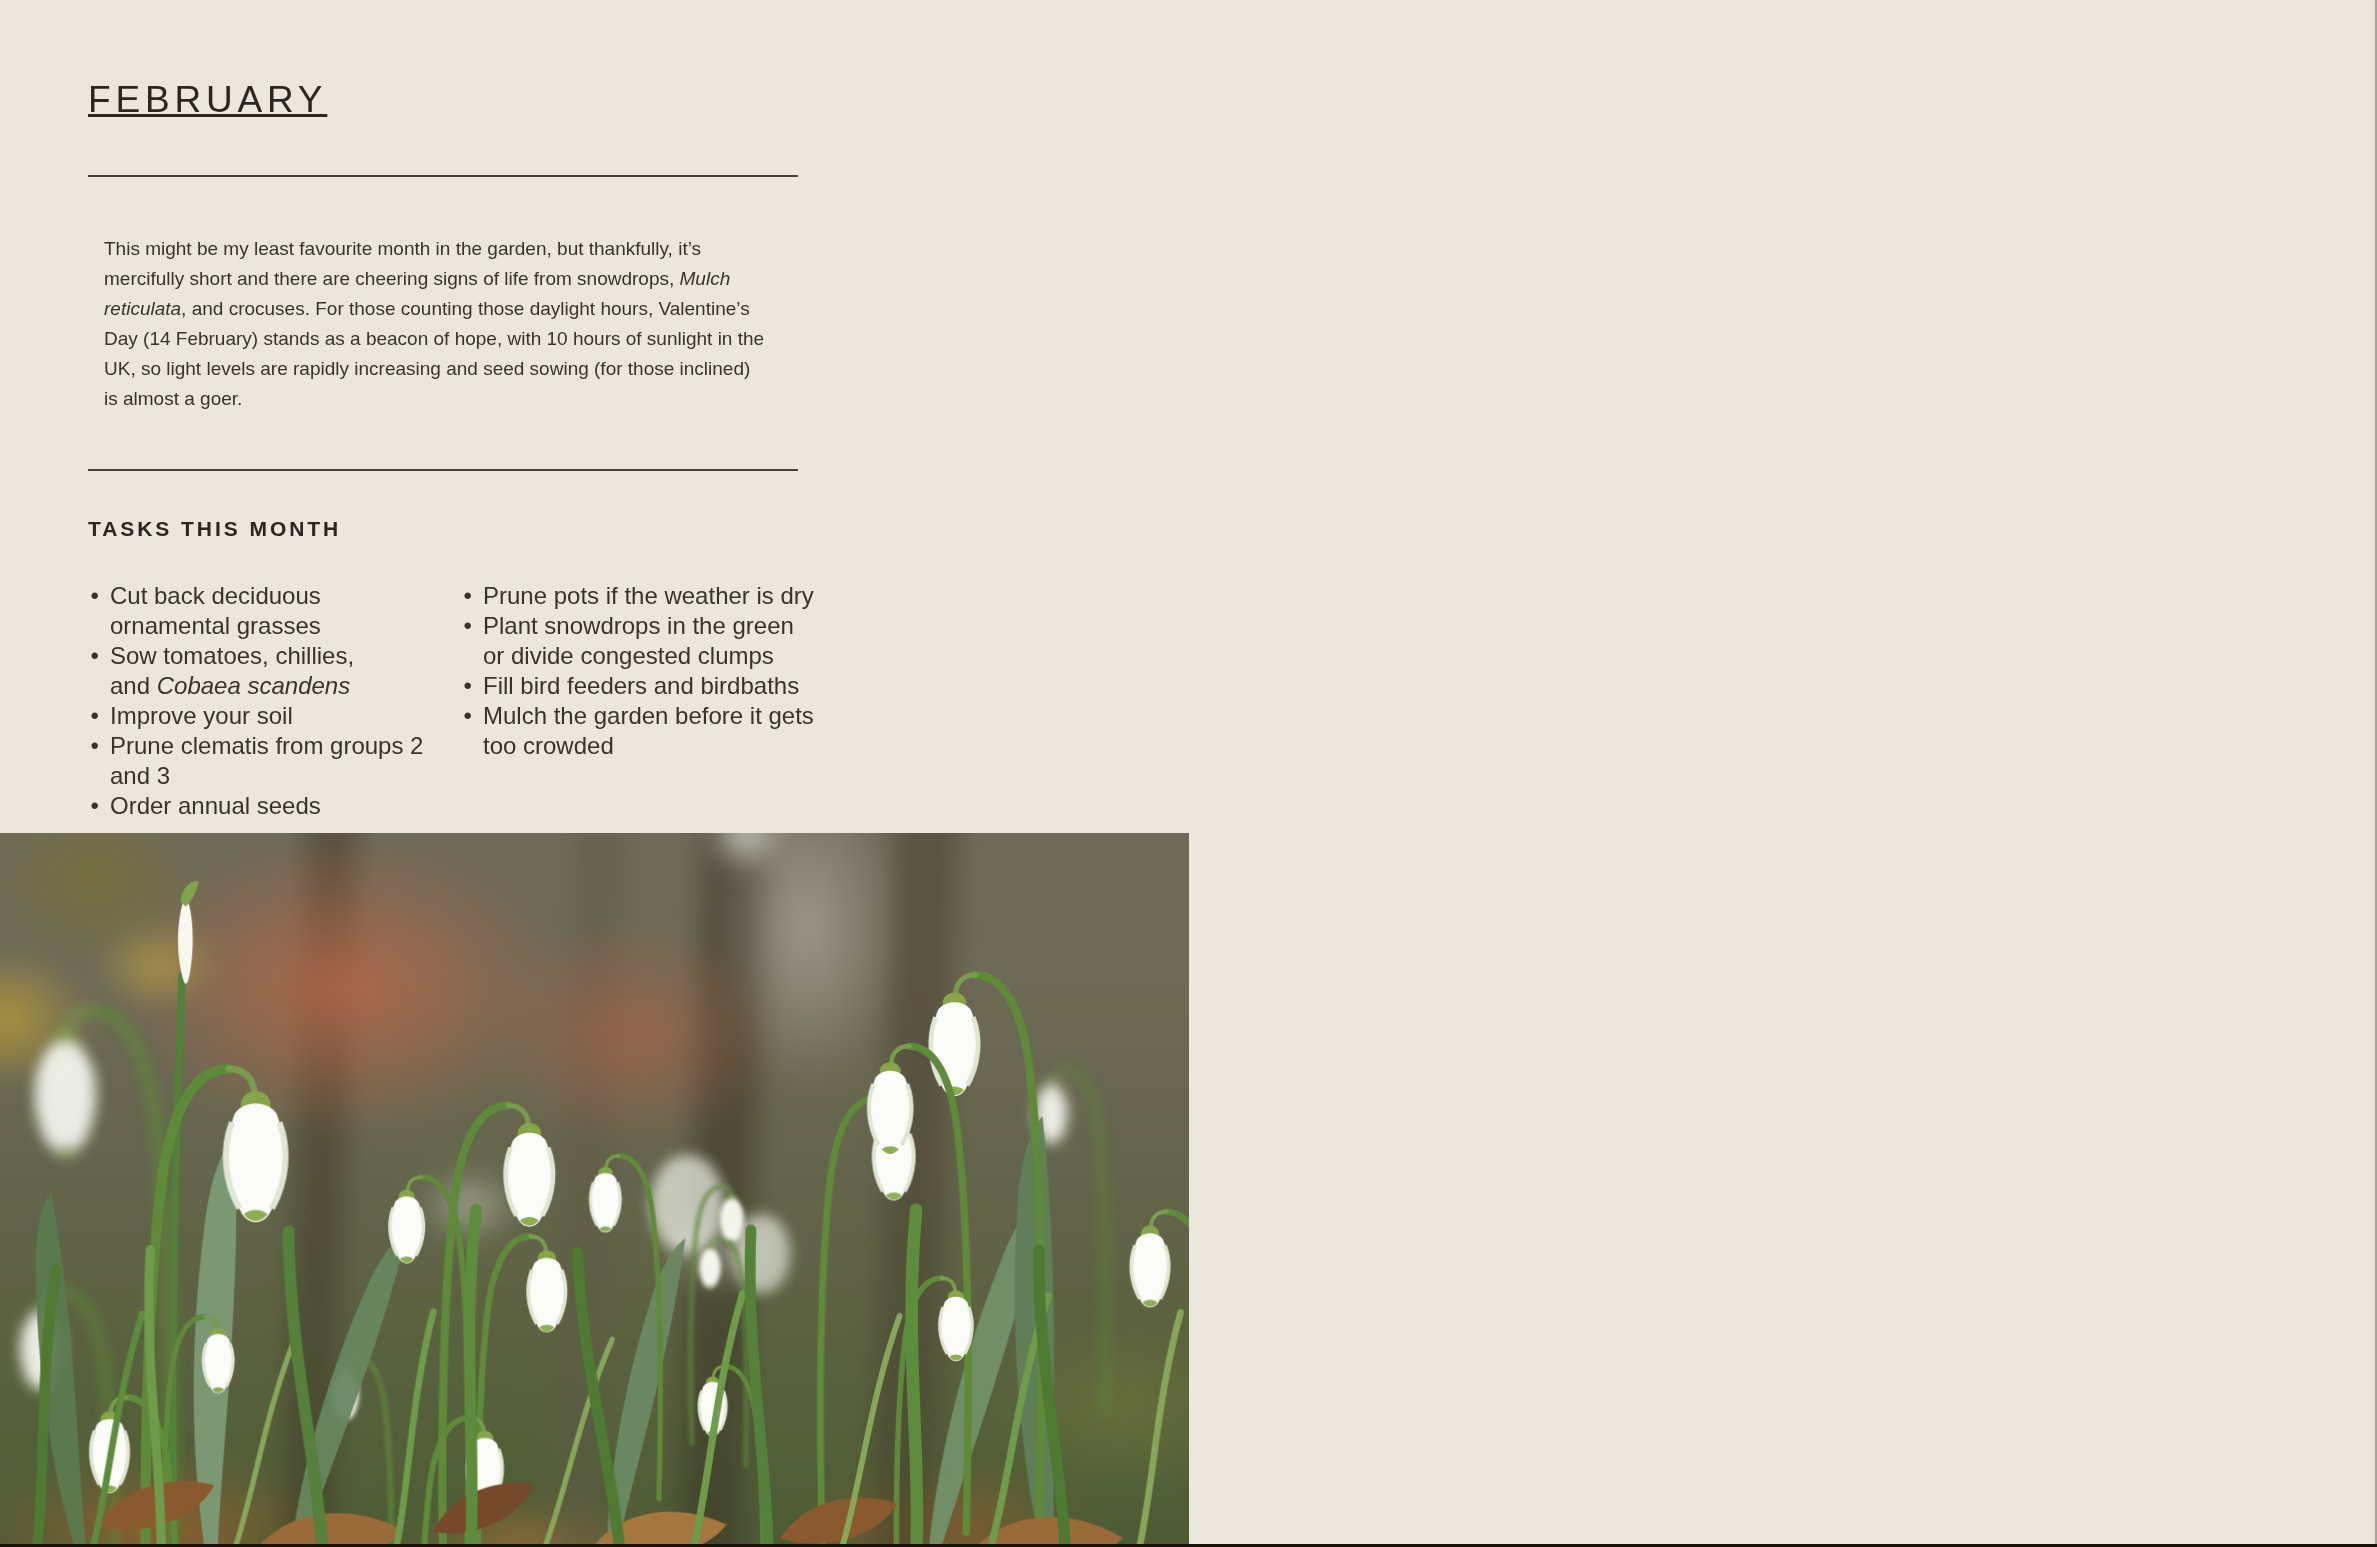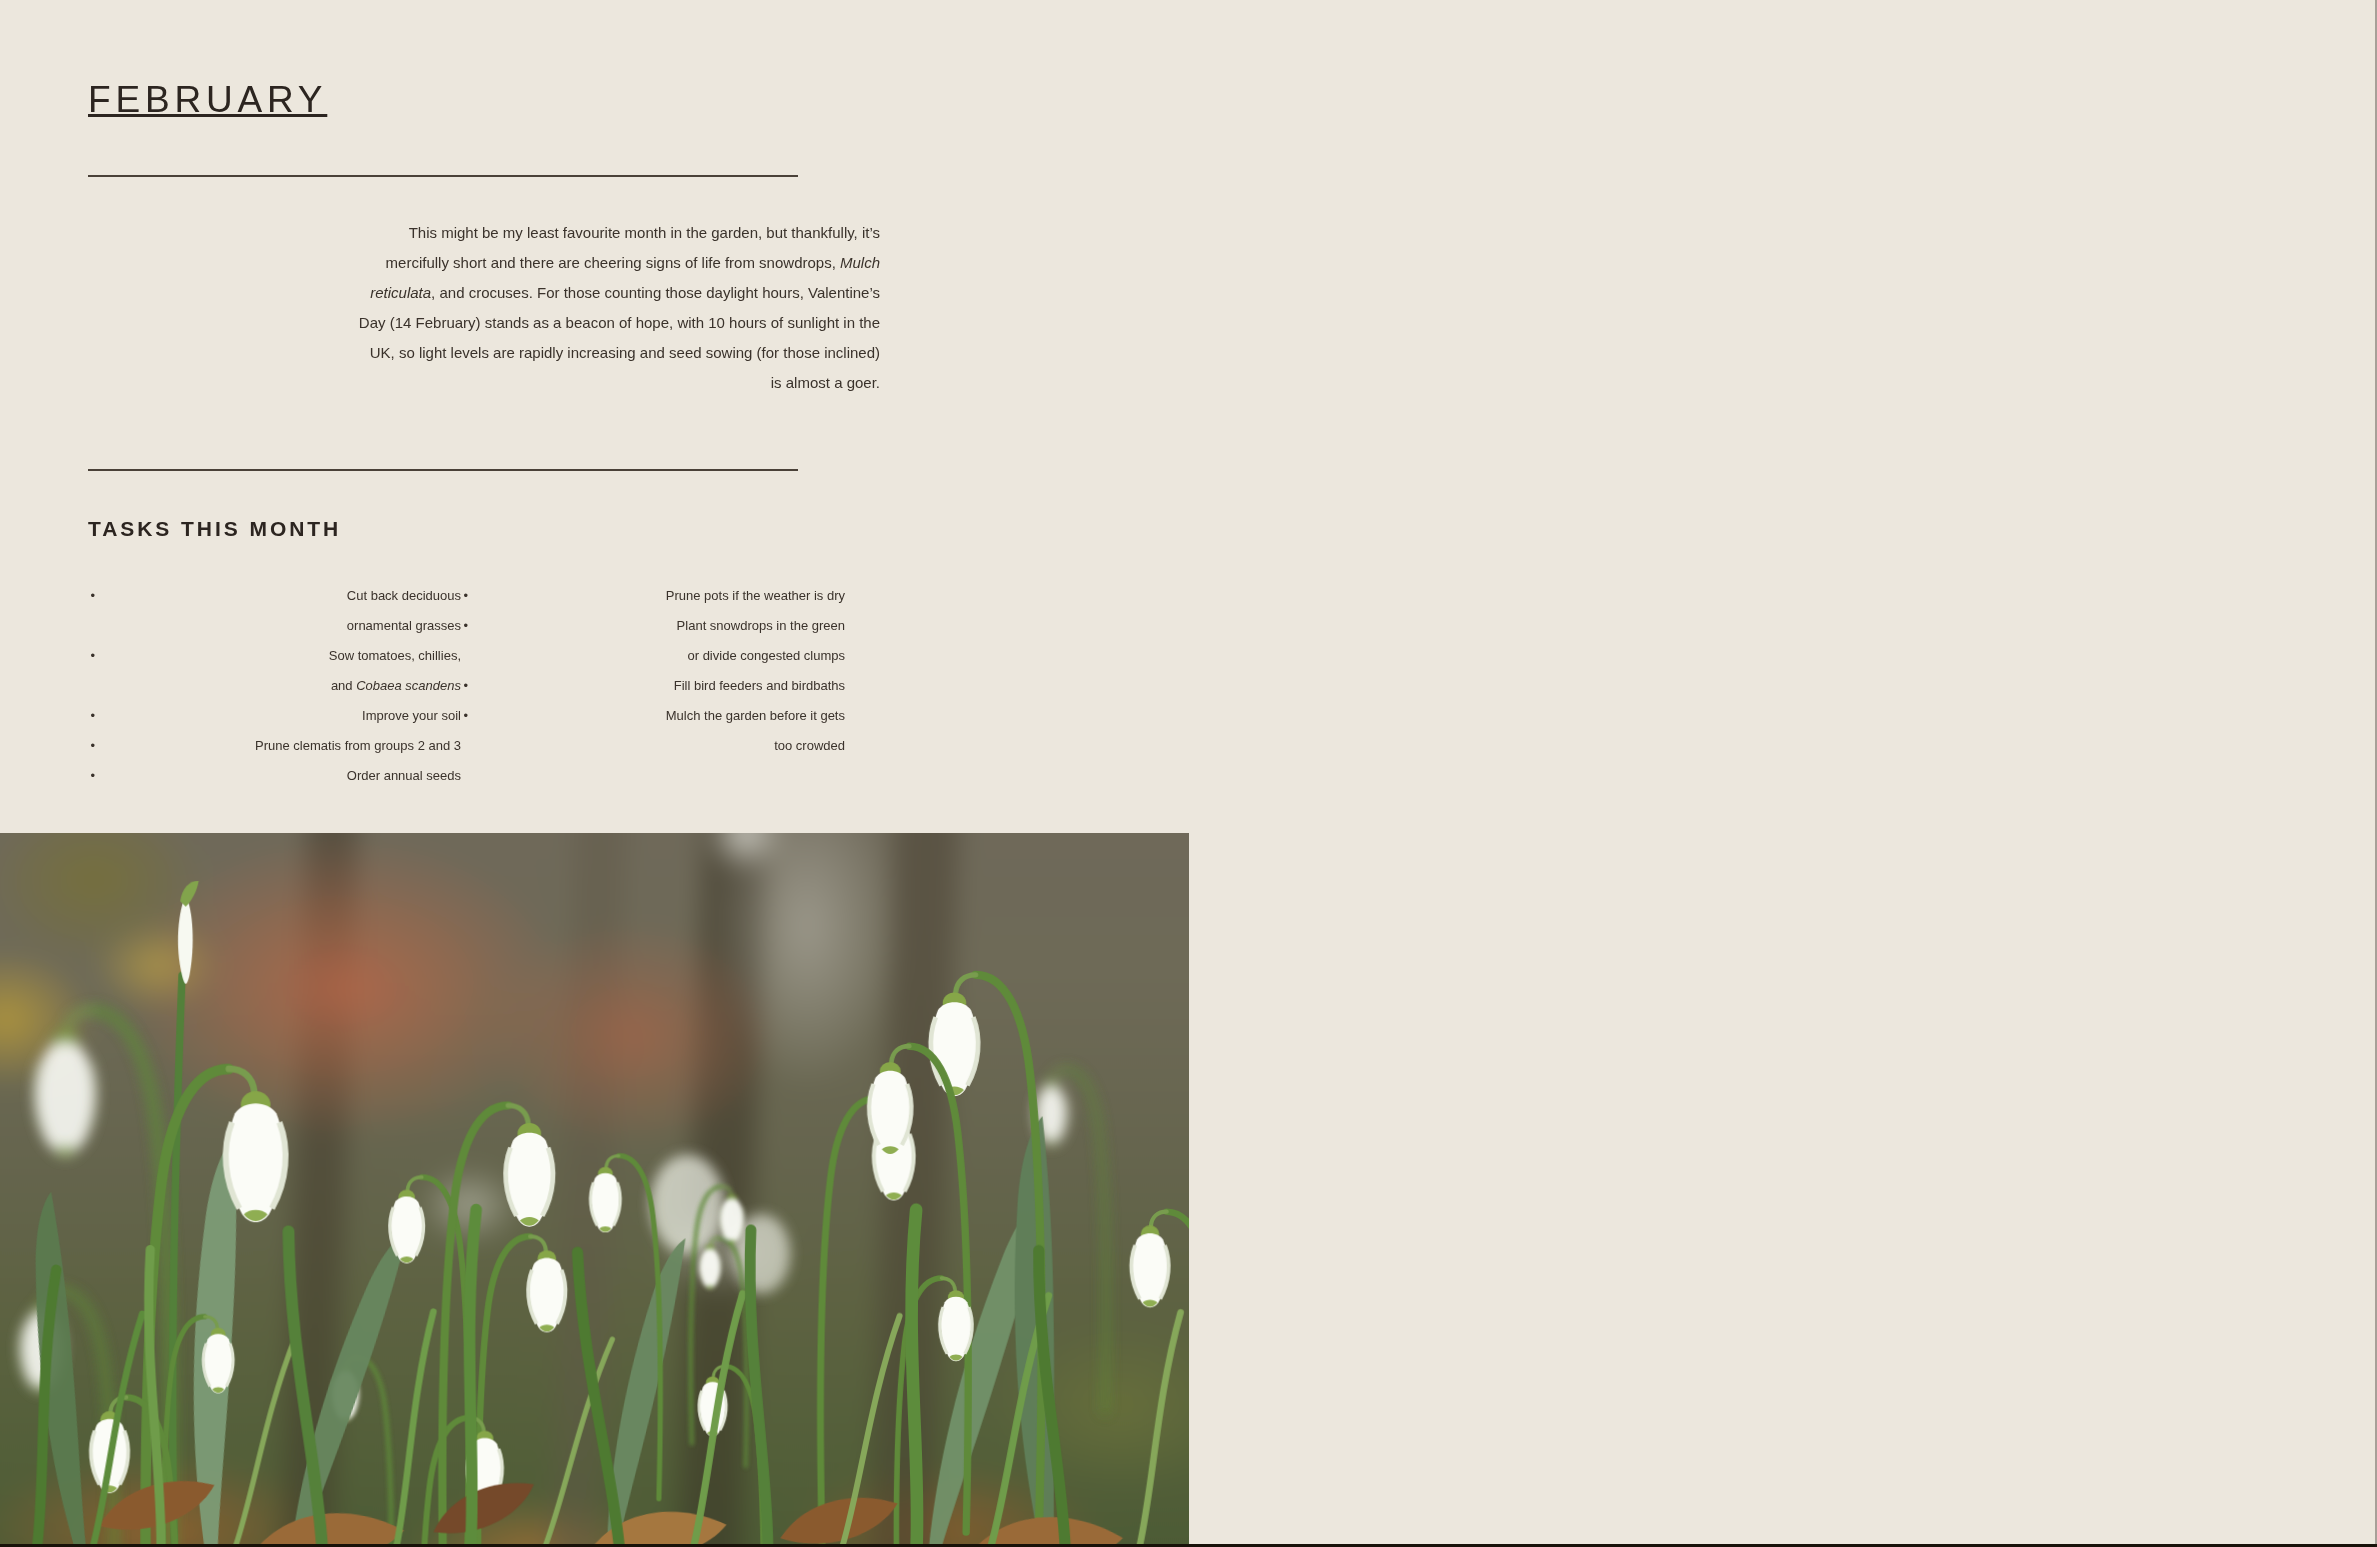--- a/index.html
+++ b/index.html
@@ -15,30 +15,30 @@
 
   .page-title{
     position:absolute;left:88px;top:79px;margin:0;
     font-size:37px;font-weight:400;letter-spacing:.13em;color:#2c2520;text-decoration:underline;
   }
   .rule{position:absolute;left:88px;width:710px;height:1.9px;background:#4a4138;}
   .rule-top{top:175px;}
   .rule-bot{top:469px;}
 
   .intro{
-    position:absolute;left:88px;top:218px;width:792px;margin:0;
-    font-size:15px;line-height:30px;white-space:pre-line;color:#3a322b;text-align:right;
+    position:absolute;left:88px;top:218px;width:792px;margin:16px;
+    font-size:19px;line-height:30px;white-space:pre-line;color:#3a322b;
   }
 
   .tasks-h{
     position:absolute;left:88px;top:517px;margin:0;
     font-size:21px;font-weight:700;letter-spacing:.14em;color:#2c2520;
   }
   .tasks{position:absolute;left:88px;top:581px;display:flex;}
-  .tasks ul{list-style:none;margin:0;padding:0;font-size:13px;line-height:30px;text-align:right;}
+  .tasks ul{list-style:none;margin:0;padding:0;font-size:24px;line-height:30px;}
   .tasks ul.c1{width:373px;}
   .tasks ul.c2{width:384px;}
   .tasks li{position:relative;padding-left:22px;white-space:pre-line;}
   .tasks li::before{content:"\2022";position:absolute;left:2.5px;top:0;color:#3a322b;}
 
   
   .photo{position:absolute;left:0;top:833px;width:1189px;height:714px;margin:0;overflow:hidden;background:#6b6856;}
   .ph-bg{
     position:absolute;inset:-31px;filter:blur(12.4px) saturate(1.06);
     background:

